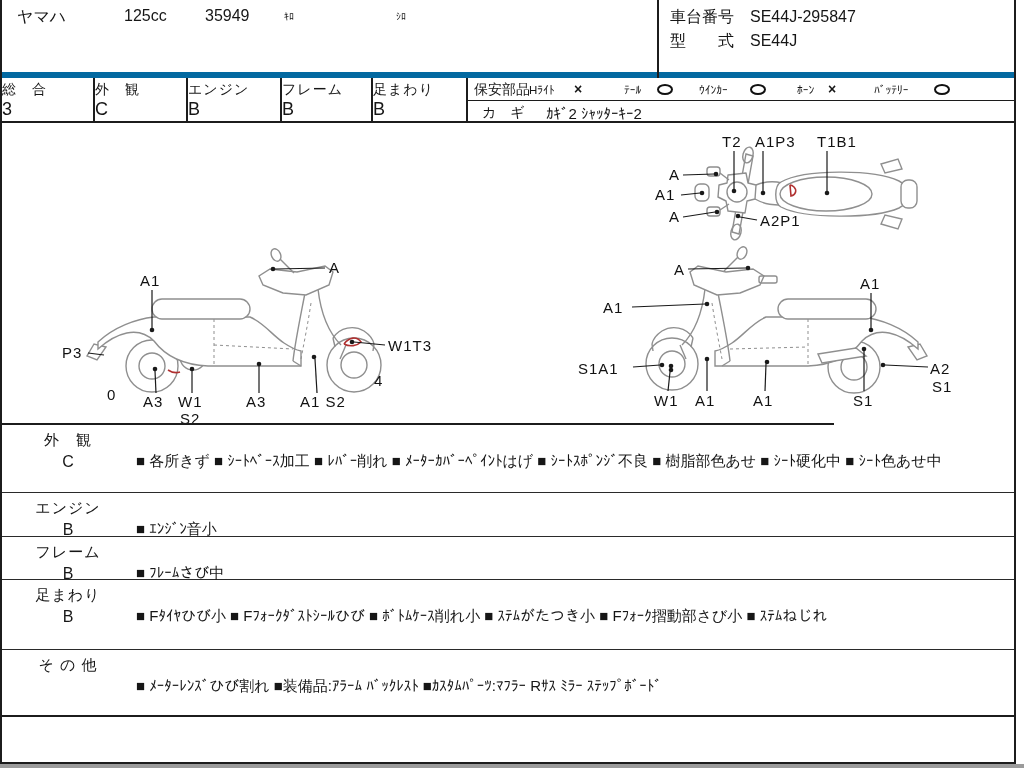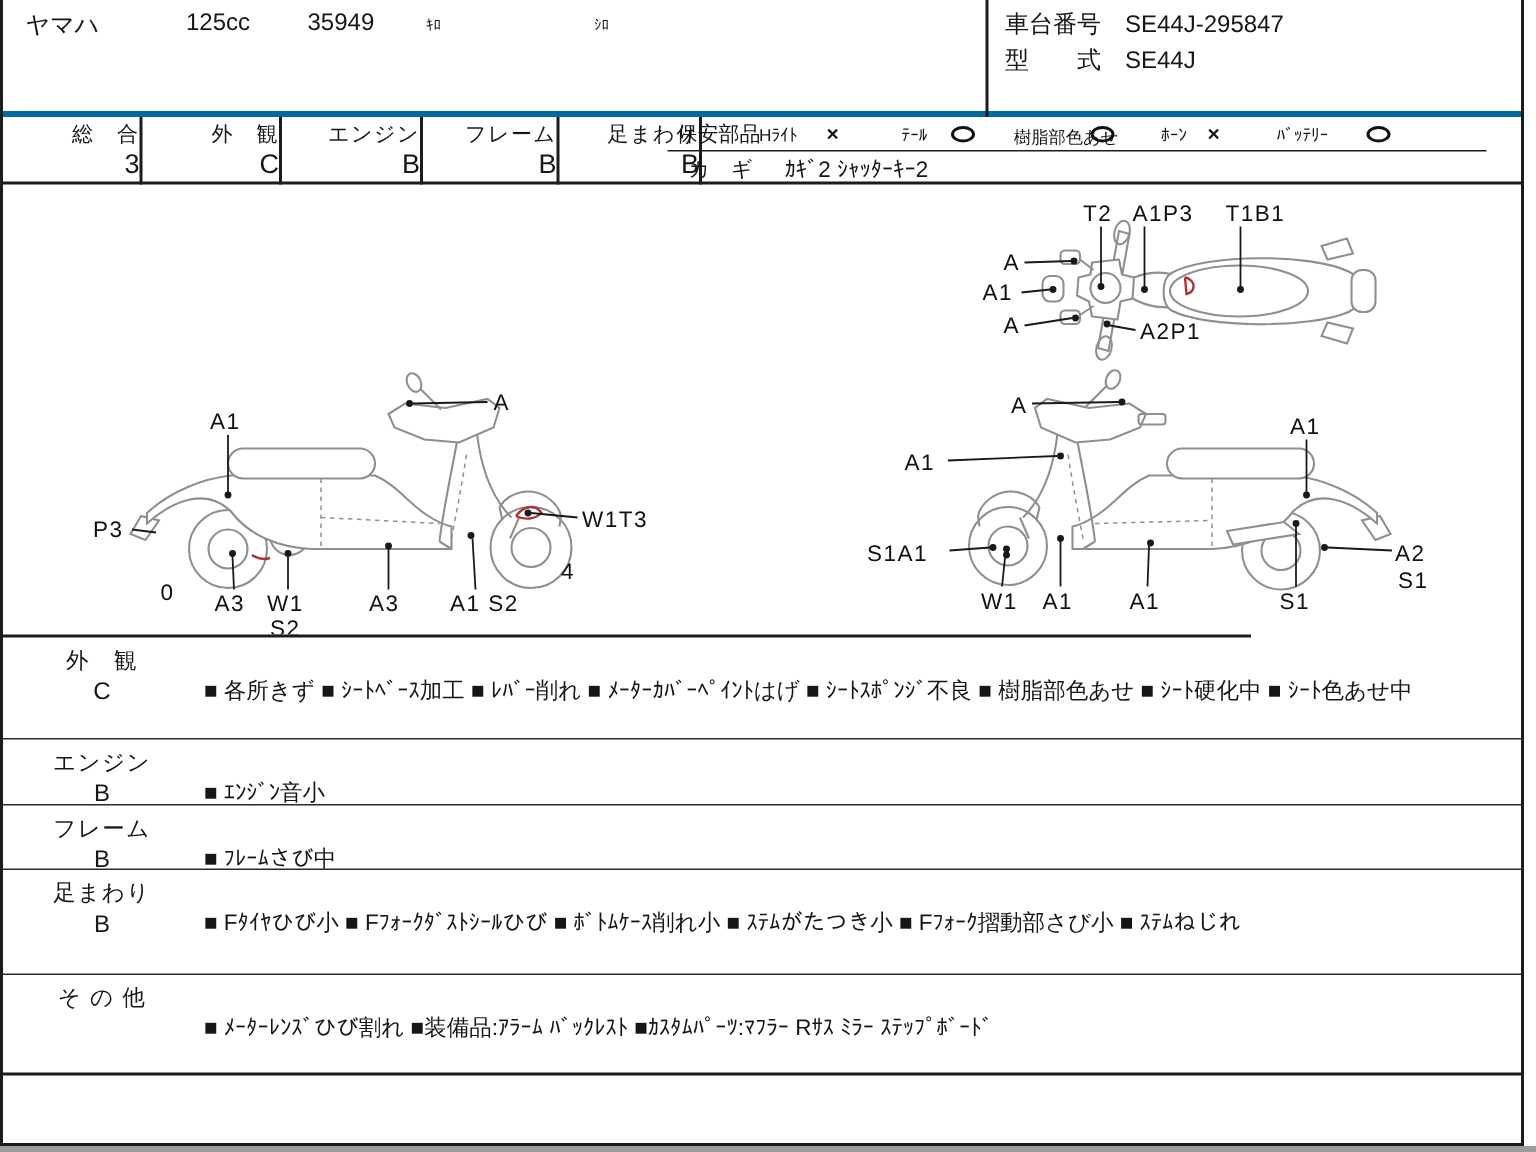--- a/index.html
+++ b/index.html
@@ -2,33 +2,33 @@
 <html><head>
 <meta charset="utf-8">
 <style>
   *{margin:0;padding:0;box-sizing:border-box}
   html,body{width:1024px;height:768px;background:#fff;overflow:hidden;
     font-family:"Liberation Sans","DejaVu Sans",sans-serif;color:#161616}
   .sheet{position:absolute;left:0;top:0;width:1016px;height:764px;background:#fff;
     border-left:2px solid #1c1c1c;border-right:2px solid #1c1c1c;border-bottom:2px solid #1c1c1c}
   .abs{position:absolute}
   
-  .header{position:absolute;left:0;top:0;width:1012px;height:78px;border-bottom:4px solid #0369a1}
+  .header{position:absolute;left:0;top:0;width:1012px;height:78px;border-bottom:6px solid #0369a1}
   .h-small{font-size:16px}
   .h-tiny{font-size:10px}
   .h-model{font-size:24px;letter-spacing:.5px}
   .h-div{position:absolute;left:655px;top:0;width:2px;height:78px;background:#1c1c1c}
   .h-right{position:absolute;left:668px;top:5px;font-size:16px;line-height:24px}
   .h-right .lbl{display:inline-block;width:80px}
   
   .graderow{position:absolute;left:0;top:78px;width:1012px;height:45px;border-bottom:2px solid #1c1c1c}
-  .gcell{position:absolute;top:0;height:45px;border-right:2px solid #1c1c1c;text-align:right}
+  .gcell{position:absolute;top:0;height:45px;border-right:2px solid #1c1c1c;text-align:left}
   .gcell .gl{font-size:14px;margin-top:3px;letter-spacing:1px}
   .gcell .gv{font-size:18px;line-height:20px}
-  .hoan{position:absolute;left:443px;top:0;width:546px;height:55px}
+  .hoan{position:absolute;left:466px;top:0;width:546px;height:55px}
   .hoan-r1{position:absolute;left:0;top:0;width:546px;height:23px;border-bottom:1px solid #1c1c1c}
   .hoan-title{position:absolute;left:6px;top:3px;font-size:14px}
   .hoan-item{position:absolute;top:0;height:23px}
   .hoan-item .nm{position:absolute;top:6px;left:0;font-size:11.5px;white-space:nowrap}
   .mark{position:absolute;top:3px}
   .xmark{font-size:14px;font-weight:bold}
   .oval{display:block;width:16px;height:11px;border:2px solid #111;border-radius:50%;margin-top:3px}
   .hoan-r2{position:absolute;left:0;top:23px;width:546px;height:22px}
   .key-lbl{position:absolute;left:14px;top:3px;font-size:14px}
   .key-val{position:absolute;left:78px;top:4px;font-size:15px}
@@ -95,21 +95,21 @@
         <span class="hoan-title">保安部品</span>
         <span class="hoan-item" style="left:61px">
           <span class="nm">Hﾗｲﾄ</span>
           <span class="mark xmark" style="left:45px">×</span>
         </span>
         <span class="hoan-item" style="left:156px">
           <span class="nm">ﾃｰﾙ</span>
           <span class="mark oval" style="left:33px"></span>
         </span>
         <span class="hoan-item" style="left:231px">
-          <span class="nm">樹脂部色あせ</span>
+          <span class="nm">ｳｲﾝｶｰ</span>
           <span class="mark oval" style="left:51px"></span>
         </span>
         <span class="hoan-item" style="left:329px">
           <span class="nm">ﾎｰﾝ</span>
           <span class="mark xmark" style="left:31px">×</span>
         </span>
         <span class="hoan-item" style="left:406px">
           <span class="nm">ﾊﾞｯﾃﾘｰ</span>
           <span class="mark oval" style="left:60px"></span>
         </span>

